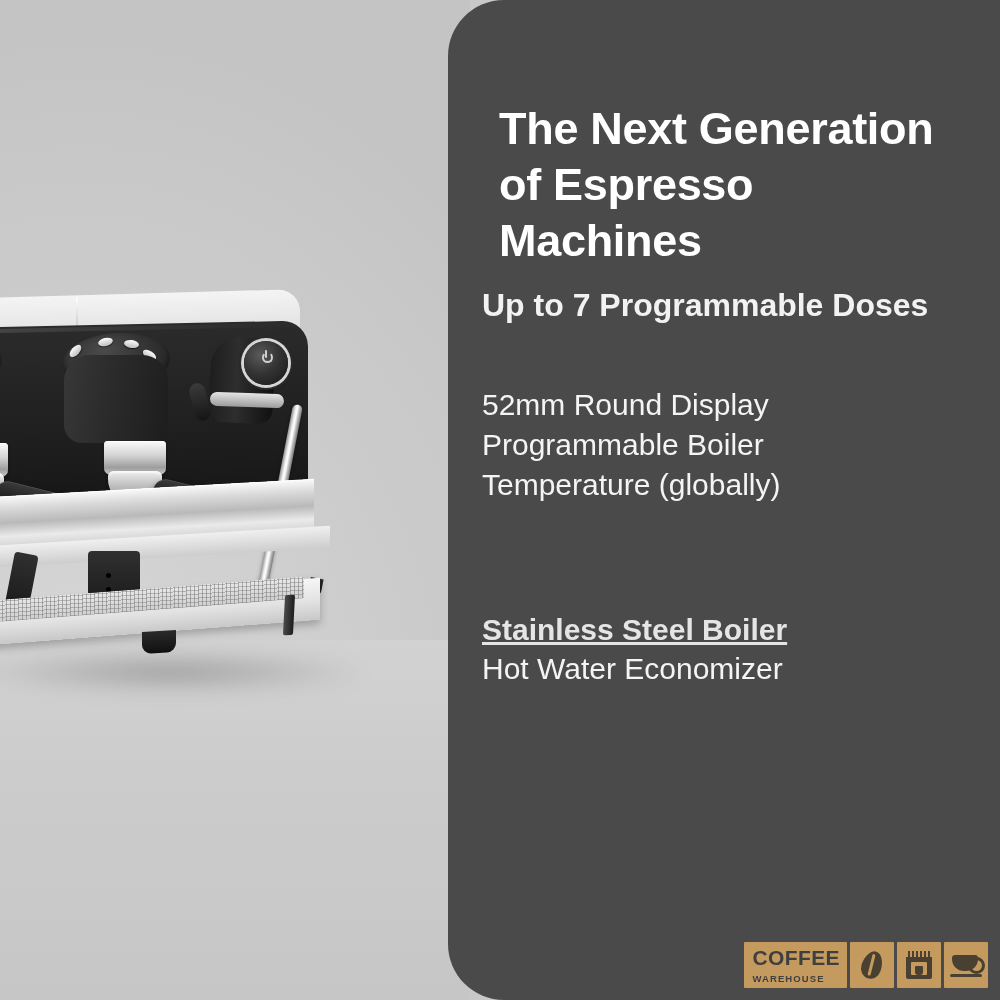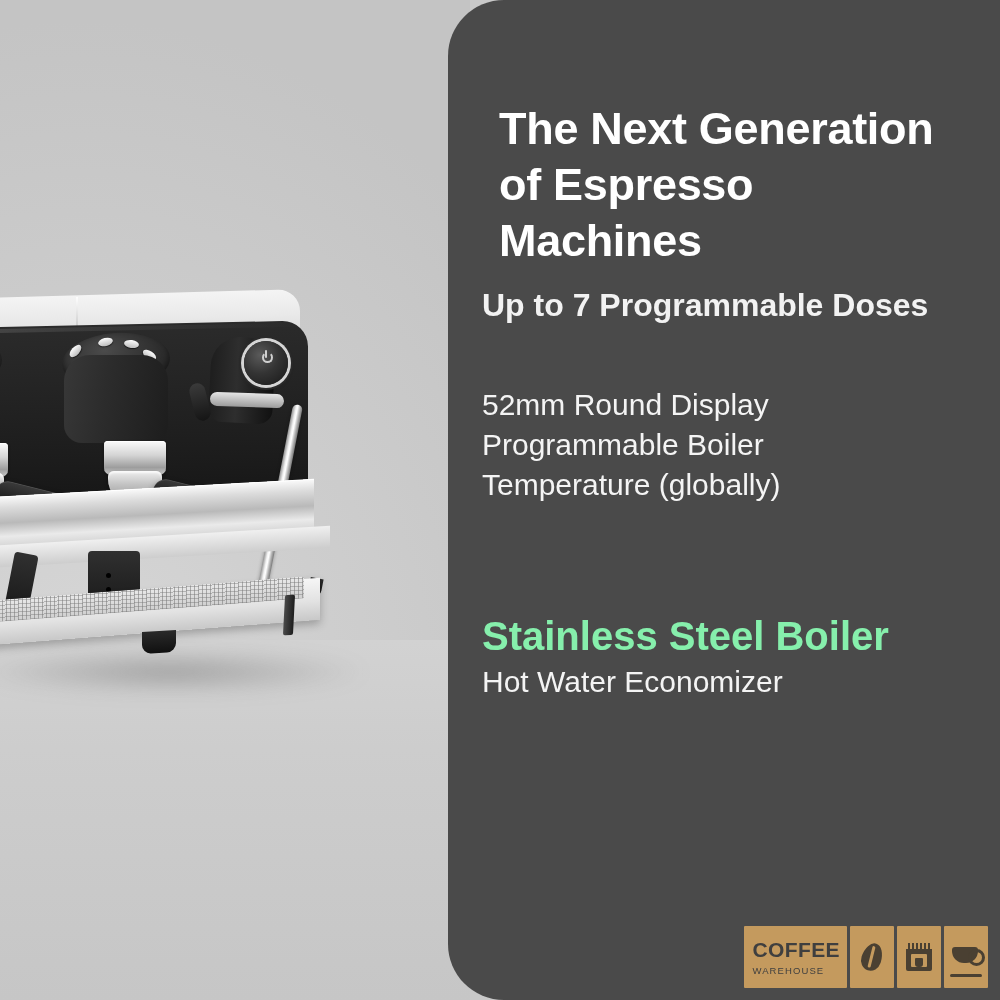--- a/index.html
+++ b/index.html
@@ -232,43 +232,43 @@
     letter-spacing:-.3px; color:#ffffff; margin:17px;
   }
   .sub{
     font-size:32px; font-weight:700; line-height:1.28;
     color:#f2f2f2; margin-top:4px;
   }
   .spec-line{
     font-size:30px; font-weight:400; line-height:1.33; color:#f4f4f4;
   }
   .feat-title{
-    font-size:40px; font-weight:700; line-height:1.3; color:#86efac;
+    font-size:30px; font-weight:700; line-height:1.3; color:#e5e5e5;text-decoration:underline;
   }
   .feat-sub{
     font-size:30px; font-weight:400; line-height:1.3; color:#f4f4f4;
   }
 
   
   .logo{
     position:absolute; right:12px; bottom:12px;
-    display:flex; align-items:stretch; height:62px;padding-left:16px;
+    display:flex; align-items:stretch; height:46px;padding-left:16px;
   }
   .logo-word{
     background:#c49a5e; color:#3f3f3f;
     padding:5px 7px 4px 8px;
     display:flex; flex-direction:column; justify-content:center;
     border-radius:1px;
   }
   .logo-word .l1{
     font-size:21px; font-weight:700; line-height:.96; letter-spacing:.4px;
     font-family:"Liberation Sans", sans-serif;
   }
   .logo-word .l2{
-    font-size:9.5px; font-weight:400; line-height:1; letter-spacing:1.1px;
+    font-size:9.5px; font-weight:700; line-height:1; letter-spacing:1.1px;
     margin-top:6px;
   }
   .logo-tile{
     width:44px; margin-left:3px; background:#c49a5e;
     border-radius:1px; position:relative;
   }
   .tile-bean{ }
   .tile-bean .bean{
     position:absolute; left:50%; top:50%;
     width:20px; height:28px; margin:-14px 0 0 -10px;

